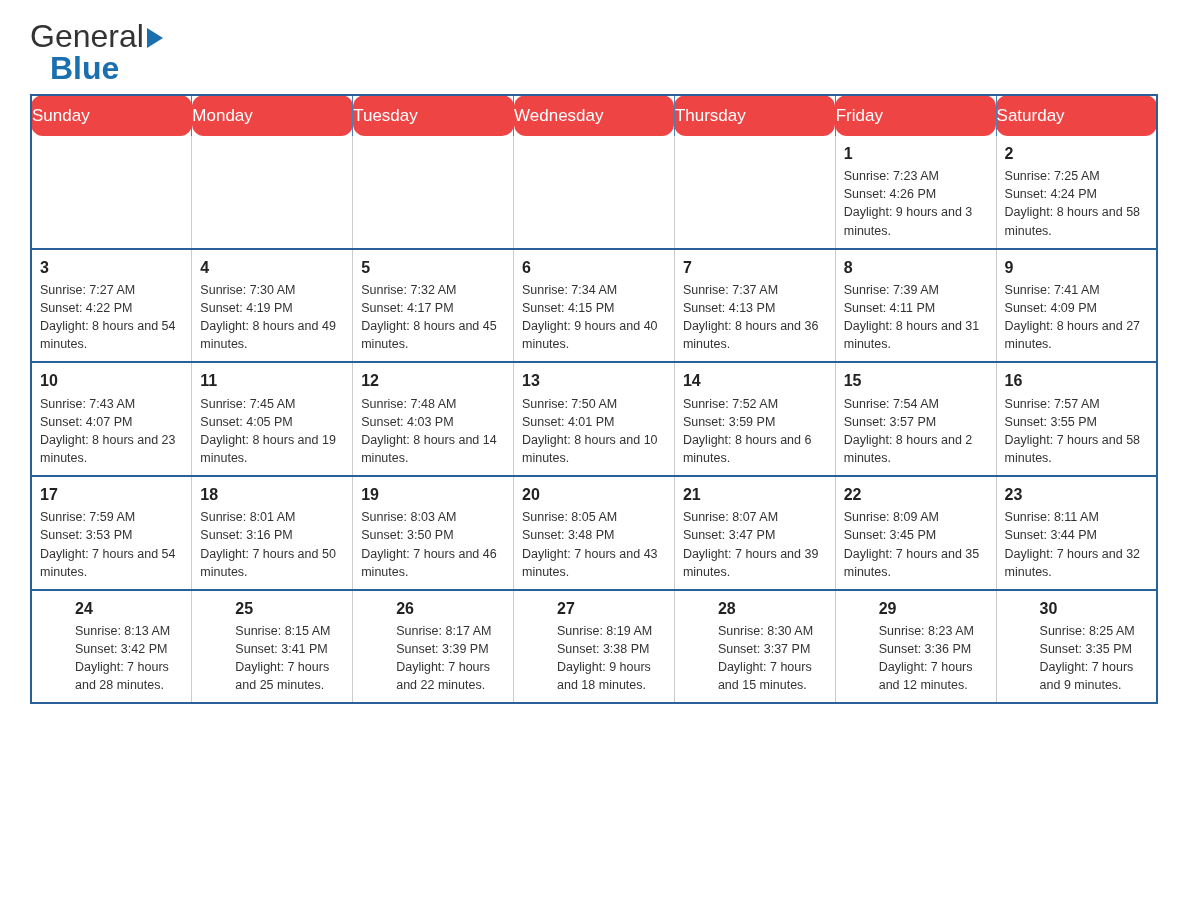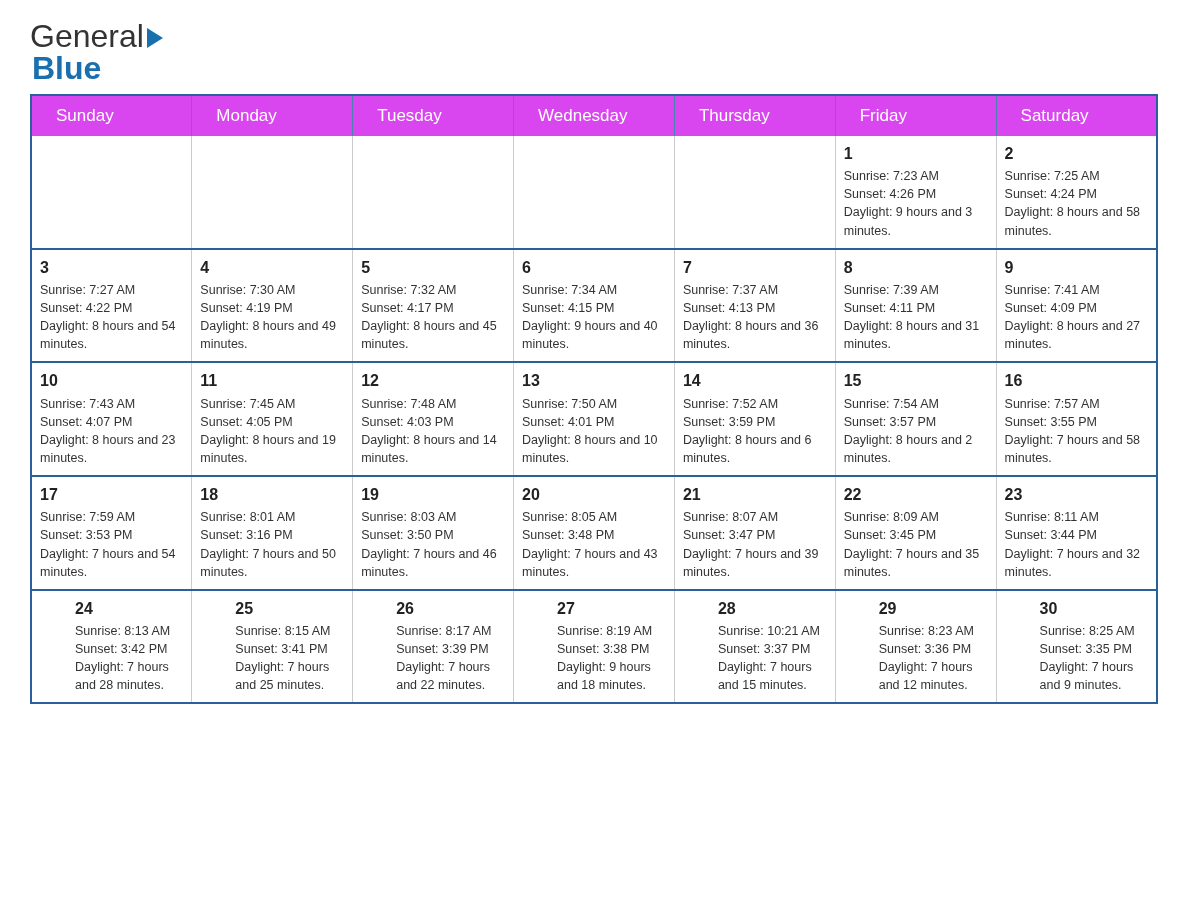--- a/index.html
+++ b/index.html
@@ -35,27 +35,28 @@
       color: #555;
       margin-top: 4px;
     }
     .calendar {
       width: 100%;
       border-collapse: collapse;
       border: 2px solid #2a6099;
       margin-top: 10px;
     }
     .calendar th {
-      background-color: #d946ef;
+      background-color: #ef4444;
       color: #fff;
       font-size: 17px;
       font-weight: normal;
-      padding: 10px 24px;
+      padding: 10px 0;
       text-align: left;
       border-right: 1px solid #4a80b5;
+      border-radius: 12px;
     }
     .calendar th:last-child {
       border-right: none;
       margin-left: 36px;
     }
     .calendar td {
       vertical-align: top;
       padding: 6px 8px 8px 8px;
       border-right: 1px solid #ccc;
       border-bottom: 2px solid #2a6099;
@@ -84,21 +85,21 @@
   </style>
 </head>
 <body>
 
 <div class="header">
   <div class="logo">
     <div style="display:flex; align-items:flex-end; line-height:1;">
       <span style="font-size:32px; font-weight:normal; color:#333; font-family:Arial,sans-serif;">General</span>
       <span style="display:inline-block; width:0; height:0; border-top:10px solid transparent; border-bottom:10px solid transparent; border-left:16px solid #1a6faf; margin-left:3px; margin-bottom:4px;"></span>
     </div>
-    <div style="font-size:32px; font-weight:bold; color:#1a6faf; font-family:Arial,sans-serif; margin-left:2px; line-height:1;">Blue</div>
+    <div style="font-size:32px; font-weight:bold; color:#1a6faf; font-family:Arial,sans-serif; margin-left:20px; line-height:1;">Blue</div>
   </div>
 </div>
 
 <table class="calendar">
   <thead>
     <tr>
       <th>Sunday</th>
       <th>Monday</th>
       <th>Tuesday</th>
       <th>Wednesday</th>
@@ -279,21 +280,21 @@
           <div>Daylight: 7 hours and 22 minutes.</div>
         </td>
         <td>
           <span class="day-num">27</span>
           <div>Sunrise: 8:19 AM</div>
           <div>Sunset: 3:38 PM</div>
           <div>Daylight: 9 hours and 18 minutes.</div>
         </td>
         <td>
           <span class="day-num">28</span>
-          <div>Sunrise: 10:21 AM</div>
+          <div>Sunrise: 8:30 AM</div>
           <div>Sunset: 3:37 PM</div>
           <div>Daylight: 7 hours and 15 minutes.</div>
         </td>
         <td>
           <span class="day-num">29</span>
           <div>Sunrise: 8:23 AM</div>
           <div>Sunset: 3:36 PM</div>
           <div>Daylight: 7 hours and 12 minutes.</div>
         </td>
         <td>

